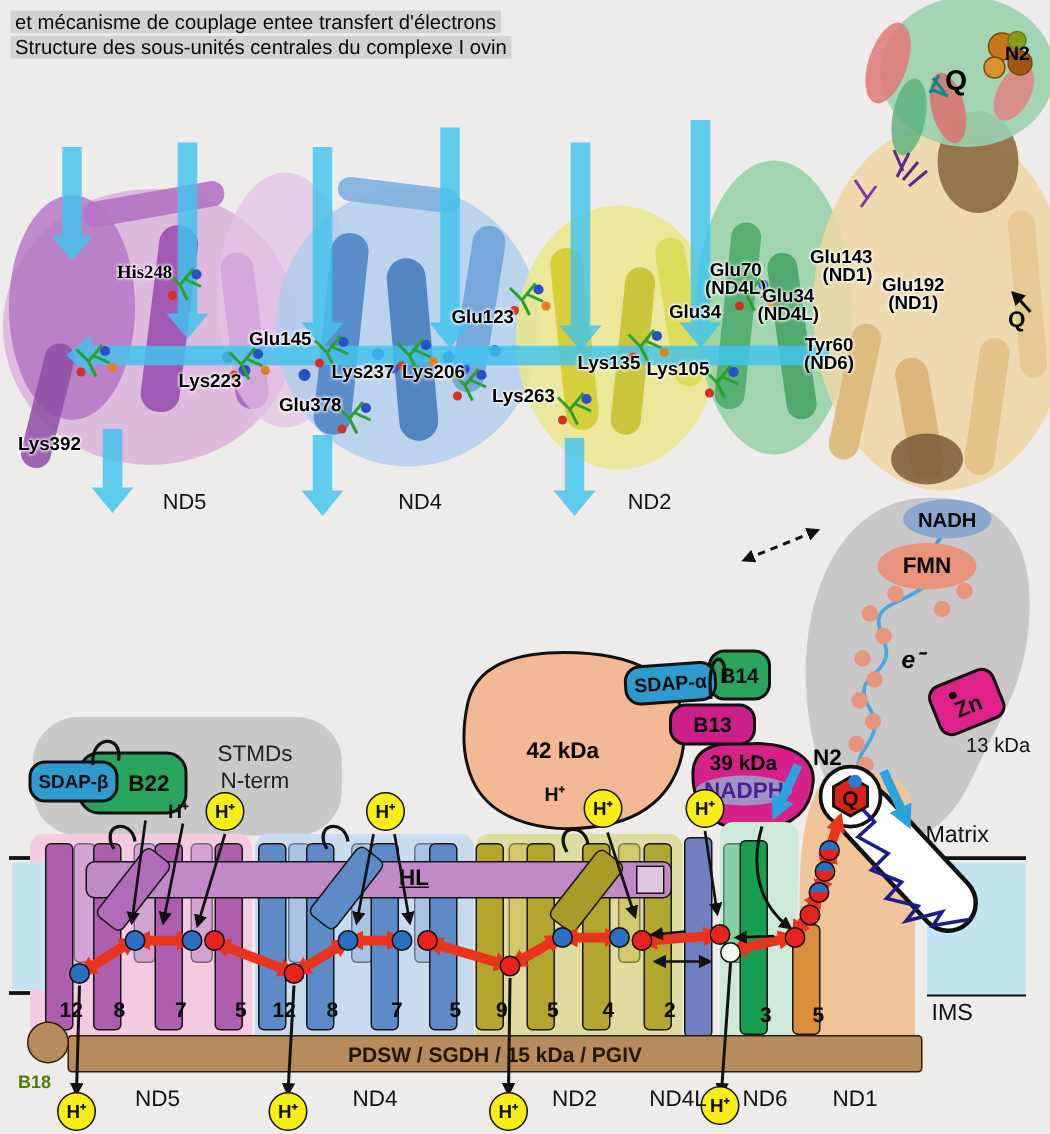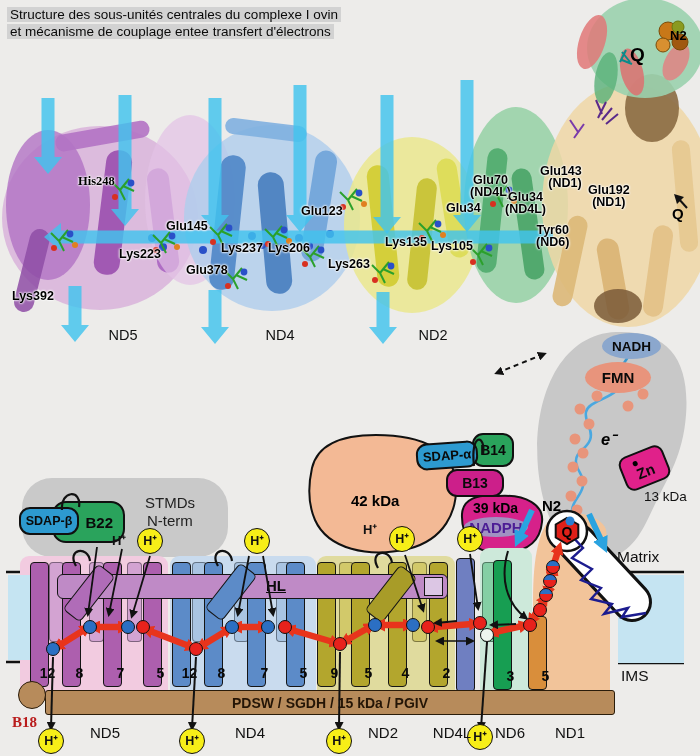--- a/index.html
+++ b/index.html
@@ -44,40 +44,40 @@
   .helix span{font-weight:bold;font-size:14px;color:#0a0a0a;line-height:1;padding-bottom:6px;margin-left:16px;}
   .lhelix{position:absolute;width:13px;height:78px;top:562px;border:1px solid rgba(0,0,0,.4);border-radius:4px;z-index:2;}
   .thelix{position:absolute;width:20px;height:56px;border:1.6px solid #151515;border-radius:5px;z-index:8;}
   .hlbar{position:absolute;left:57px;top:574px;width:391px;height:25px;background:#bf8ac6;border:1.6px solid #151515;
          border-radius:6px;box-sizing:border-box;z-index:7;}
   .hllab{position:absolute;left:208px;top:2px;font-weight:bold;font-size:15px;color:#0a0a0a;text-decoration:underline;}
   .hlsq{position:absolute;right:4px;top:2px;width:17px;height:17px;background:#dcc6e4;border:1.4px solid #151515;}
   .brownbar{position:absolute;left:45px;top:690px;width:568px;height:23px;background:#b78b5b;border:1.6px solid #2a1c0a;
             border-radius:3px;display:flex;align-items:center;justify-content:center;font-weight:bold;font-size:14px;color:#241506;z-index:9;}
   .b18c{position:absolute;left:18px;top:681px;width:26px;height:26px;border-radius:50%;background:#b78b5b;border:1.6px solid #2a1c0a;z-index:9;}
-  .b18l{position:absolute;left:12px;top:714px;font-size:15px;font-weight:600;color:#b91c1c;z-index:9;font-family:Liberation Serif, serif;}
+  .b18l{position:absolute;left:12px;top:714px;font-size:12px;font-weight:600;color:#4d7c0f;z-index:9;}
   .ndlab2{position:absolute;top:724px;font-size:15px;color:#111;transform:translateX(-50%);z-index:12;}
   .htext{position:absolute;font-weight:bold;font-size:13px;color:#111;z-index:12;}
   .hcirc{position:absolute;width:26px;height:26px;border-radius:50%;background:#f7ee18;border:1.6px solid #111;
          text-align:center;line-height:24px;font-weight:bold;font-size:12.5px;color:#111;box-sizing:border-box;z-index:12;}
   .dot{position:absolute;width:14px;height:14px;border-radius:50%;border:1.6px solid #111;box-sizing:border-box;z-index:11;}
   .dot-b{background:#2b6fc3;}.dot-r{background:#e8221c;}.dot-w{background:#eef6ee;}
   .dot-rb{background:linear-gradient(#2b6fc3 45%,#e8221c 45%);}
   #ovl{z-index:10;}
   #schem-bg{z-index:0;}
   #top-arrows{z-index:15;}
 </style>
 </head>
 <body>
 
 <div class="page">
 
   <div class="title">
+    <div><span>et mécanisme de couplage entee transfert d'électrons</span></div>
     <div><span>Structure des sous-unités centrales du complexe I ovin</span></div>
-    <div><span>et mécanisme de couplage entee transfert d'électrons</span></div>
   </div>
 
   <svg class="abs" width="700" height="352">
     <ellipse cx="100" cy="218" rx="98" ry="92" fill="#d5abd8" opacity=".75"></ellipse>
     <ellipse cx="48" cy="205" rx="42" ry="75" fill="#b273c4" opacity=".8"></ellipse>
     <rect x="100" y="150" width="26" height="125" rx="12" fill="#9a4fae" opacity=".9" transform="rotate(7 113 212)"></rect>
     <rect x="152" y="168" width="22" height="105" rx="11" fill="#a75fc0" opacity=".85" transform="rotate(-7 163 220)"></rect>
     <rect x="22" y="228" width="20" height="85" rx="10" fill="#8e4ea6" opacity=".85" transform="rotate(14 32 270)"></rect>
     <rect x="55" y="128" width="95" height="17" rx="8" fill="#b273c4" opacity=".9" transform="rotate(-10 100 136)"></rect>
     <ellipse cx="190" cy="200" rx="45" ry="85" fill="#e3c2e6" opacity=".7"></ellipse>

